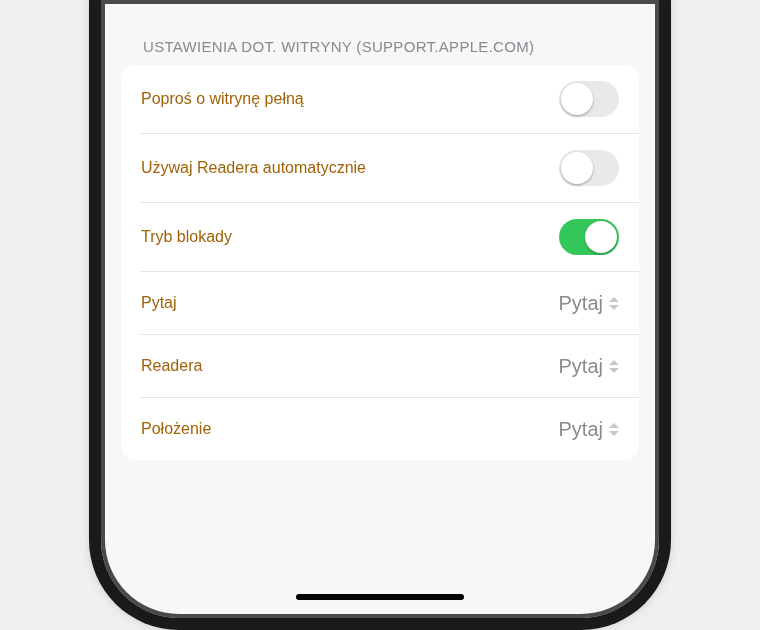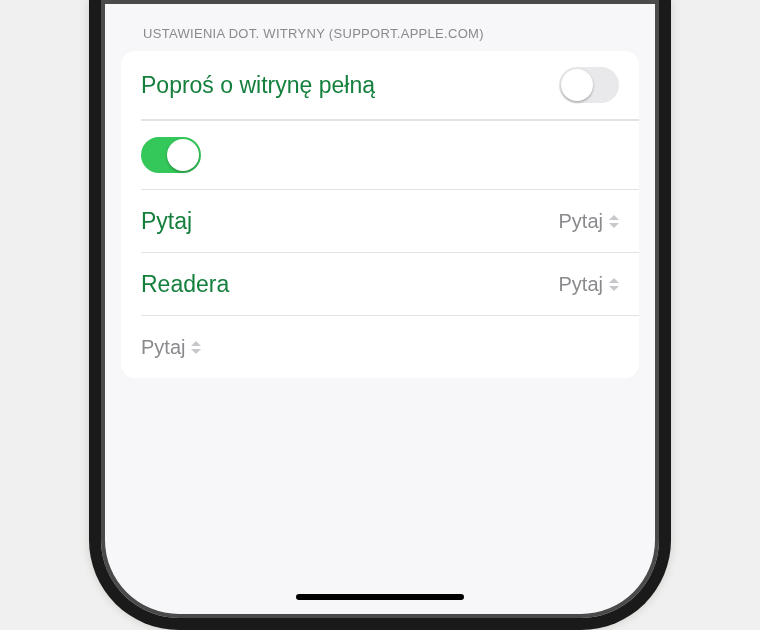--- a/index.html
+++ b/index.html
@@ -20,46 +20,47 @@
       border-left: 12px solid #1a1a1a;
       border-right: 12px solid #1a1a1a;
       border-bottom: 12px solid #1a1a1a;
       border-bottom-left-radius: 90px;
       border-bottom-right-radius: 90px;
       position: relative;
       padding: 0 18px;
       box-shadow: inset 0 0 0 4px #4a4a4a, 0 0 8px rgba(100,100,80,0.25);
     }
     .section-header {
-      font-size: 13px;
+      font-size: 15px;
       color: #8a8a8e;
       letter-spacing: 0.3px;
       padding: 26px 20px 10px 24px;
       text-transform: uppercase;
+      margin-top: 12px;
     }
     .settings-list {
       background: #ffffff;
       border-radius: 14px;
       margin: 0 2px;
     }
     .settings-row {
       display: flex;
       align-items: center;
       justify-content: space-between;
       padding: 16px 20px;
       min-height: 62px;
     }
     .divider {
       height: 1px;
       background: #e3e3e6;
       margin-left: 20px;
     }
     .row-label {
-      font-size: 23px;
-      color: #15803d;
+      font-size: 16px;
+      color: #a16207;
       font-weight: 400;
     }
     .toggle {
       width: 60px;
       height: 36px;
       border-radius: 18px;
       position: relative;
       cursor: pointer;
     }
     .toggle.off {
@@ -127,23 +128,30 @@
   <div class="settings-list">
 
     <div class="settings-row">
       <span class="row-label">Poproś o witrynę pełną</span>
       <div class="toggle off">
         <div class="toggle-knob"></div>
       </div>
     </div>
     <div class="divider"></div>
 
+    <div class="settings-row">
+      <span class="row-label">Używaj Readera automatycznie</span>
+      <div class="toggle off">
+        <div class="toggle-knob"></div>
+      </div>
+    </div>
     <div class="divider"></div>
 
     <div class="settings-row">
+      <span class="row-label">Tryb blokady</span>
       <div class="toggle on">
         <div class="toggle-knob"></div>
       </div>
     </div>
     <div class="divider"></div>
 
     <div class="settings-row">
       <span class="row-label">Pytaj</span>
       <div class="select-value">
         <span>Pytaj</span>
@@ -161,20 +169,21 @@
         <span>Pytaj</span>
         <span class="select-chevrons">
           <span class="chev-up"></span>
             <span class="chev-down"></span>
         </span>
       </div>
     </div>
     <div class="divider"></div>
 
     <div class="settings-row">
+      <span class="row-label">Położenie</span>
       <div class="select-value">
         <span>Pytaj</span>
         <span class="select-chevrons">
           <span class="chev-up"></span>
             <span class="chev-down"></span>
         </span>
       </div>
     </div>
 
   </div>

